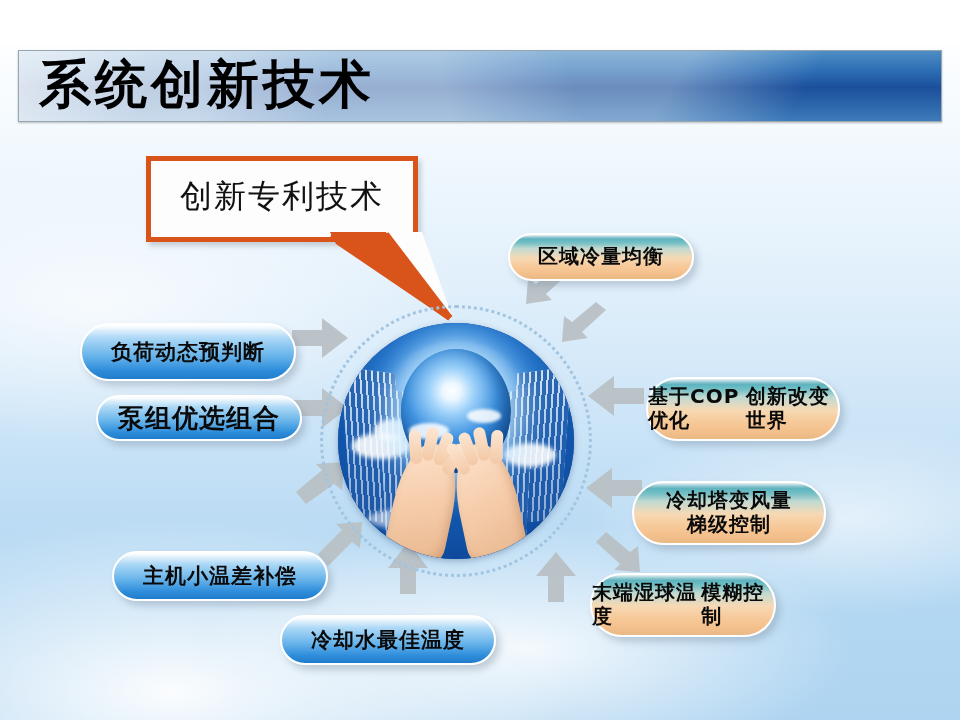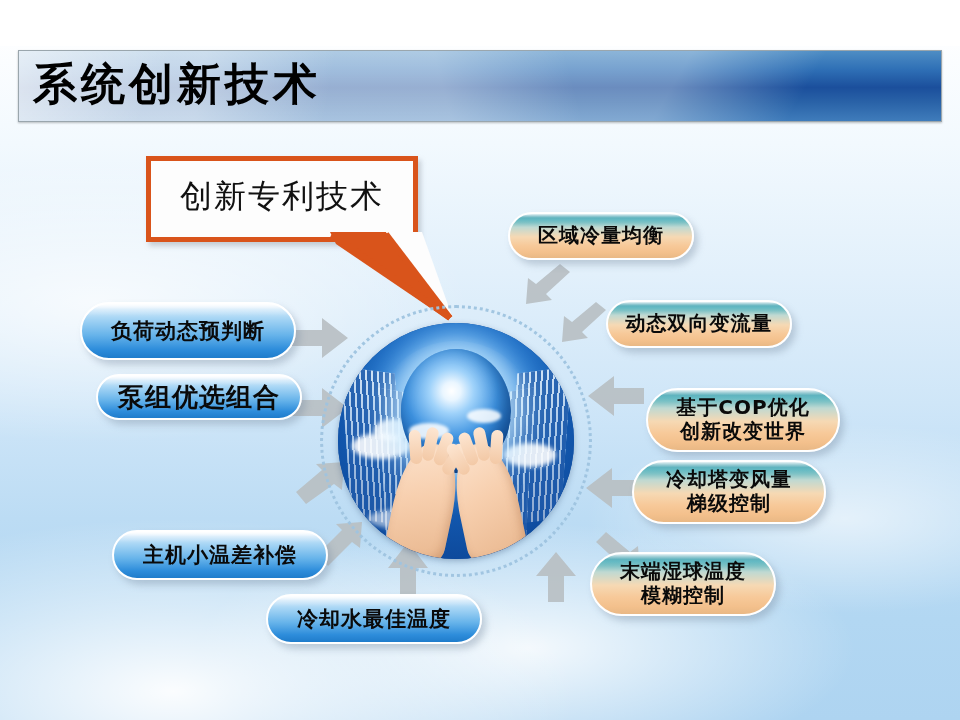--- a/index.html
+++ b/index.html
@@ -26,22 +26,22 @@
     background:
       linear-gradient(115deg, rgba(255,255,255,.50) 0%, rgba(255,255,255,0) 16%),
       linear-gradient(100deg, rgba(255,255,255,.38) 20%, rgba(255,255,255,0) 34%),
       linear-gradient(75deg, rgba(255,255,255,.30) 46%, rgba(255,255,255,0) 60%),
       linear-gradient(120deg, rgba(255,255,255,.35) 70%, rgba(255,255,255,0) 84%),
       linear-gradient(180deg,#4e8dc4 0%,#2f70b6 26%,#1b4f9c 52%,#2a63a8 74%,#3f7cbb 100%);
     box-shadow:0 1px 2px rgba(0,0,0,.25);
     box-sizing:border-box;
   }
   .banner-title{
-    position:absolute;left:14px;top:50%;transform:translateY(-52%);
-    font-size:44px;font-weight:bold;color:#000;letter-spacing:4px;
+    position:absolute;left:20px;top:50%;transform:translateY(-52%);
+    font-size:52px;font-weight:bold;color:#000;letter-spacing:4px;
     font-family:Liberation Sans, sans-serif;
     white-space:nowrap;
   }
 
   
   .callout{
     position:absolute;left:146px;top:156px;width:272px;height:86px;
     background:#fdfdfd;border:5px solid #d9541b;
     box-shadow:3px 4px 5px rgba(120,130,140,.35);
     box-sizing:border-box;
@@ -102,20 +102,21 @@
     background:linear-gradient(180deg,#fde6d2,#f3c9a6);}
 
   
   .pill{
     position:absolute;border-radius:999px;box-sizing:border-box;
     display:flex;align-items:center;justify-content:center;
     color:#0a0a0a;font-weight:bold;letter-spacing:1px;line-height:1.18;
     font-family:"DejaVu Sans","Liberation Sans",sans-serif;
     box-shadow:4px 5px 7px rgba(120,140,160,.38);
     border:2px solid #ffffff;
+    margin-top:21px;
   }
   .pill.blue{
     background:
       linear-gradient(180deg, rgba(255,255,255,.95) 0%, rgba(255,255,255,.25) 10%, rgba(255,255,255,0) 22%),
       linear-gradient(180deg,#e9f4fd 0%,#a8d6f5 26%,#66b3ea 58%,#2e8ddb 84%,#1f7ccb 100%);
   }
   .pill.warm{
     background:
       linear-gradient(180deg, rgba(255,255,255,.9) 0%, rgba(255,255,255,.15) 9%, rgba(255,255,255,0) 20%),
       linear-gradient(180deg,#1f8a9e 0%,#55b3bd 13%,#bfd9d2 30%,#f6d9b4 52%,#f7c999 72%,#f3c08c 88%,#e9b885 100%);
@@ -225,37 +226,34 @@
 
   <div class="pill blue" style="left:80px;top:302px;width:216px;height:58px;font-size:21px;">
     <span class="pill-text">负荷动态预判断</span>
   </div>
   <div class="pill blue" style="left:96px;top:374px;width:206px;height:46px;font-size:26px;">
     <span class="pill-text">泵组优选组合</span>
   </div>
   <div class="pill blue" style="left:112px;top:530px;width:216px;height:50px;font-size:21px;">
     <span class="pill-text">主机小温差补偿</span>
   </div>
-  <div class="pill blue" style="left:266px;top:594px;width:216px;height:50px;font-size:21px;">
+  <div class="pill blue" style="left:280px;top:594px;width:216px;height:50px;font-size:21px;">
     <span class="pill-text">冷却水最佳温度</span>
   </div>
 
   <div class="pill warm" style="left:508px;top:212px;width:186px;height:48px;font-size:20px;">
     <span class="pill-text">区域冷量均衡</span>
   </div>
-  <div class="pill warm" style="left:606px;top:300px;width:186px;height:48px;font-size:20px;">
-    <span class="pill-text">动态双向变流量</span>
-  </div>
-  <div class="pill warm" style="left:646px;top:388px;width:194px;height:64px;font-size:20px;flex-direction:column;">
+  <div class="pill warm" style="left:646px;top:356px;width:194px;height:64px;font-size:20px;flex-direction:row;">
     <span class="pill-text">基于COP优化</span>
     <span class="pill-text">创新改变世界</span>
   </div>
   <div class="pill warm" style="left:632px;top:460px;width:194px;height:64px;font-size:20px;flex-direction:column;">
     <span class="pill-text">冷却塔变风量</span>
     <span class="pill-text">梯级控制</span>
   </div>
-  <div class="pill warm" style="left:590px;top:552px;width:186px;height:64px;font-size:20px;flex-direction:column;">
+  <div class="pill warm" style="left:590px;top:552px;width:186px;height:64px;font-size:20px;flex-direction:row;">
     <span class="pill-text">末端湿球温度</span>
     <span class="pill-text">模糊控制</span>
   </div>
 
 
 </div>
 
 </body></html>

